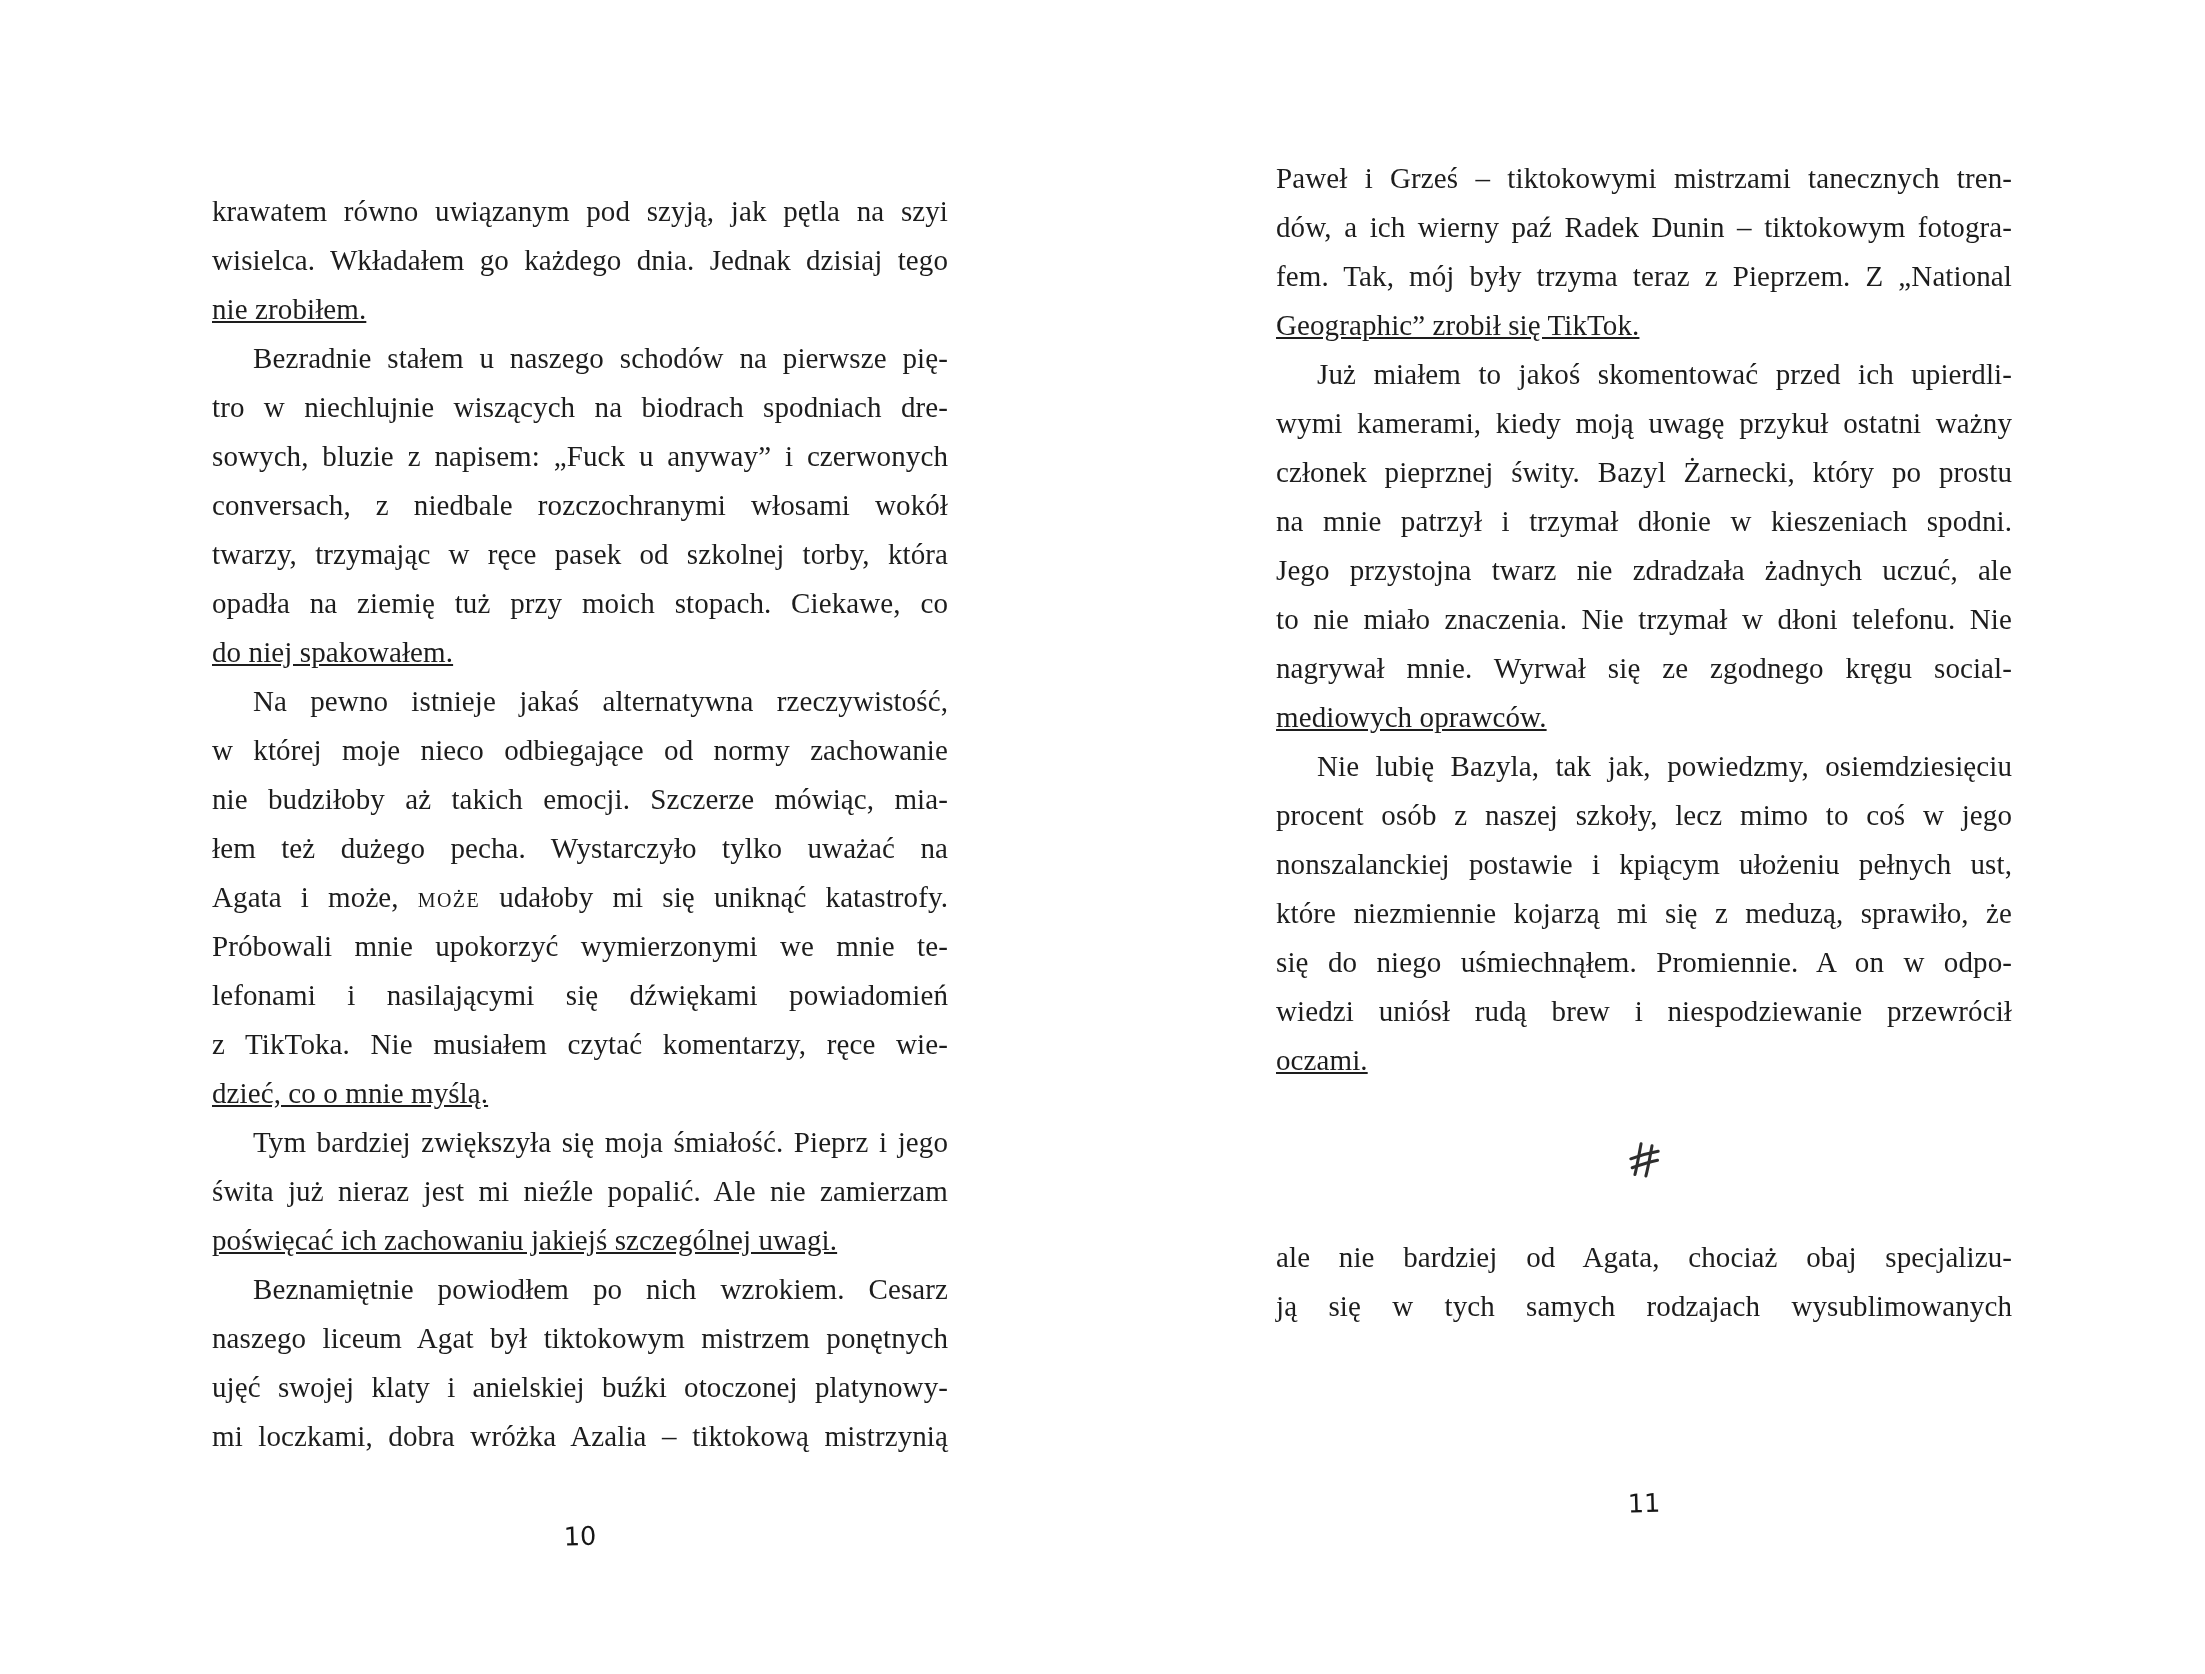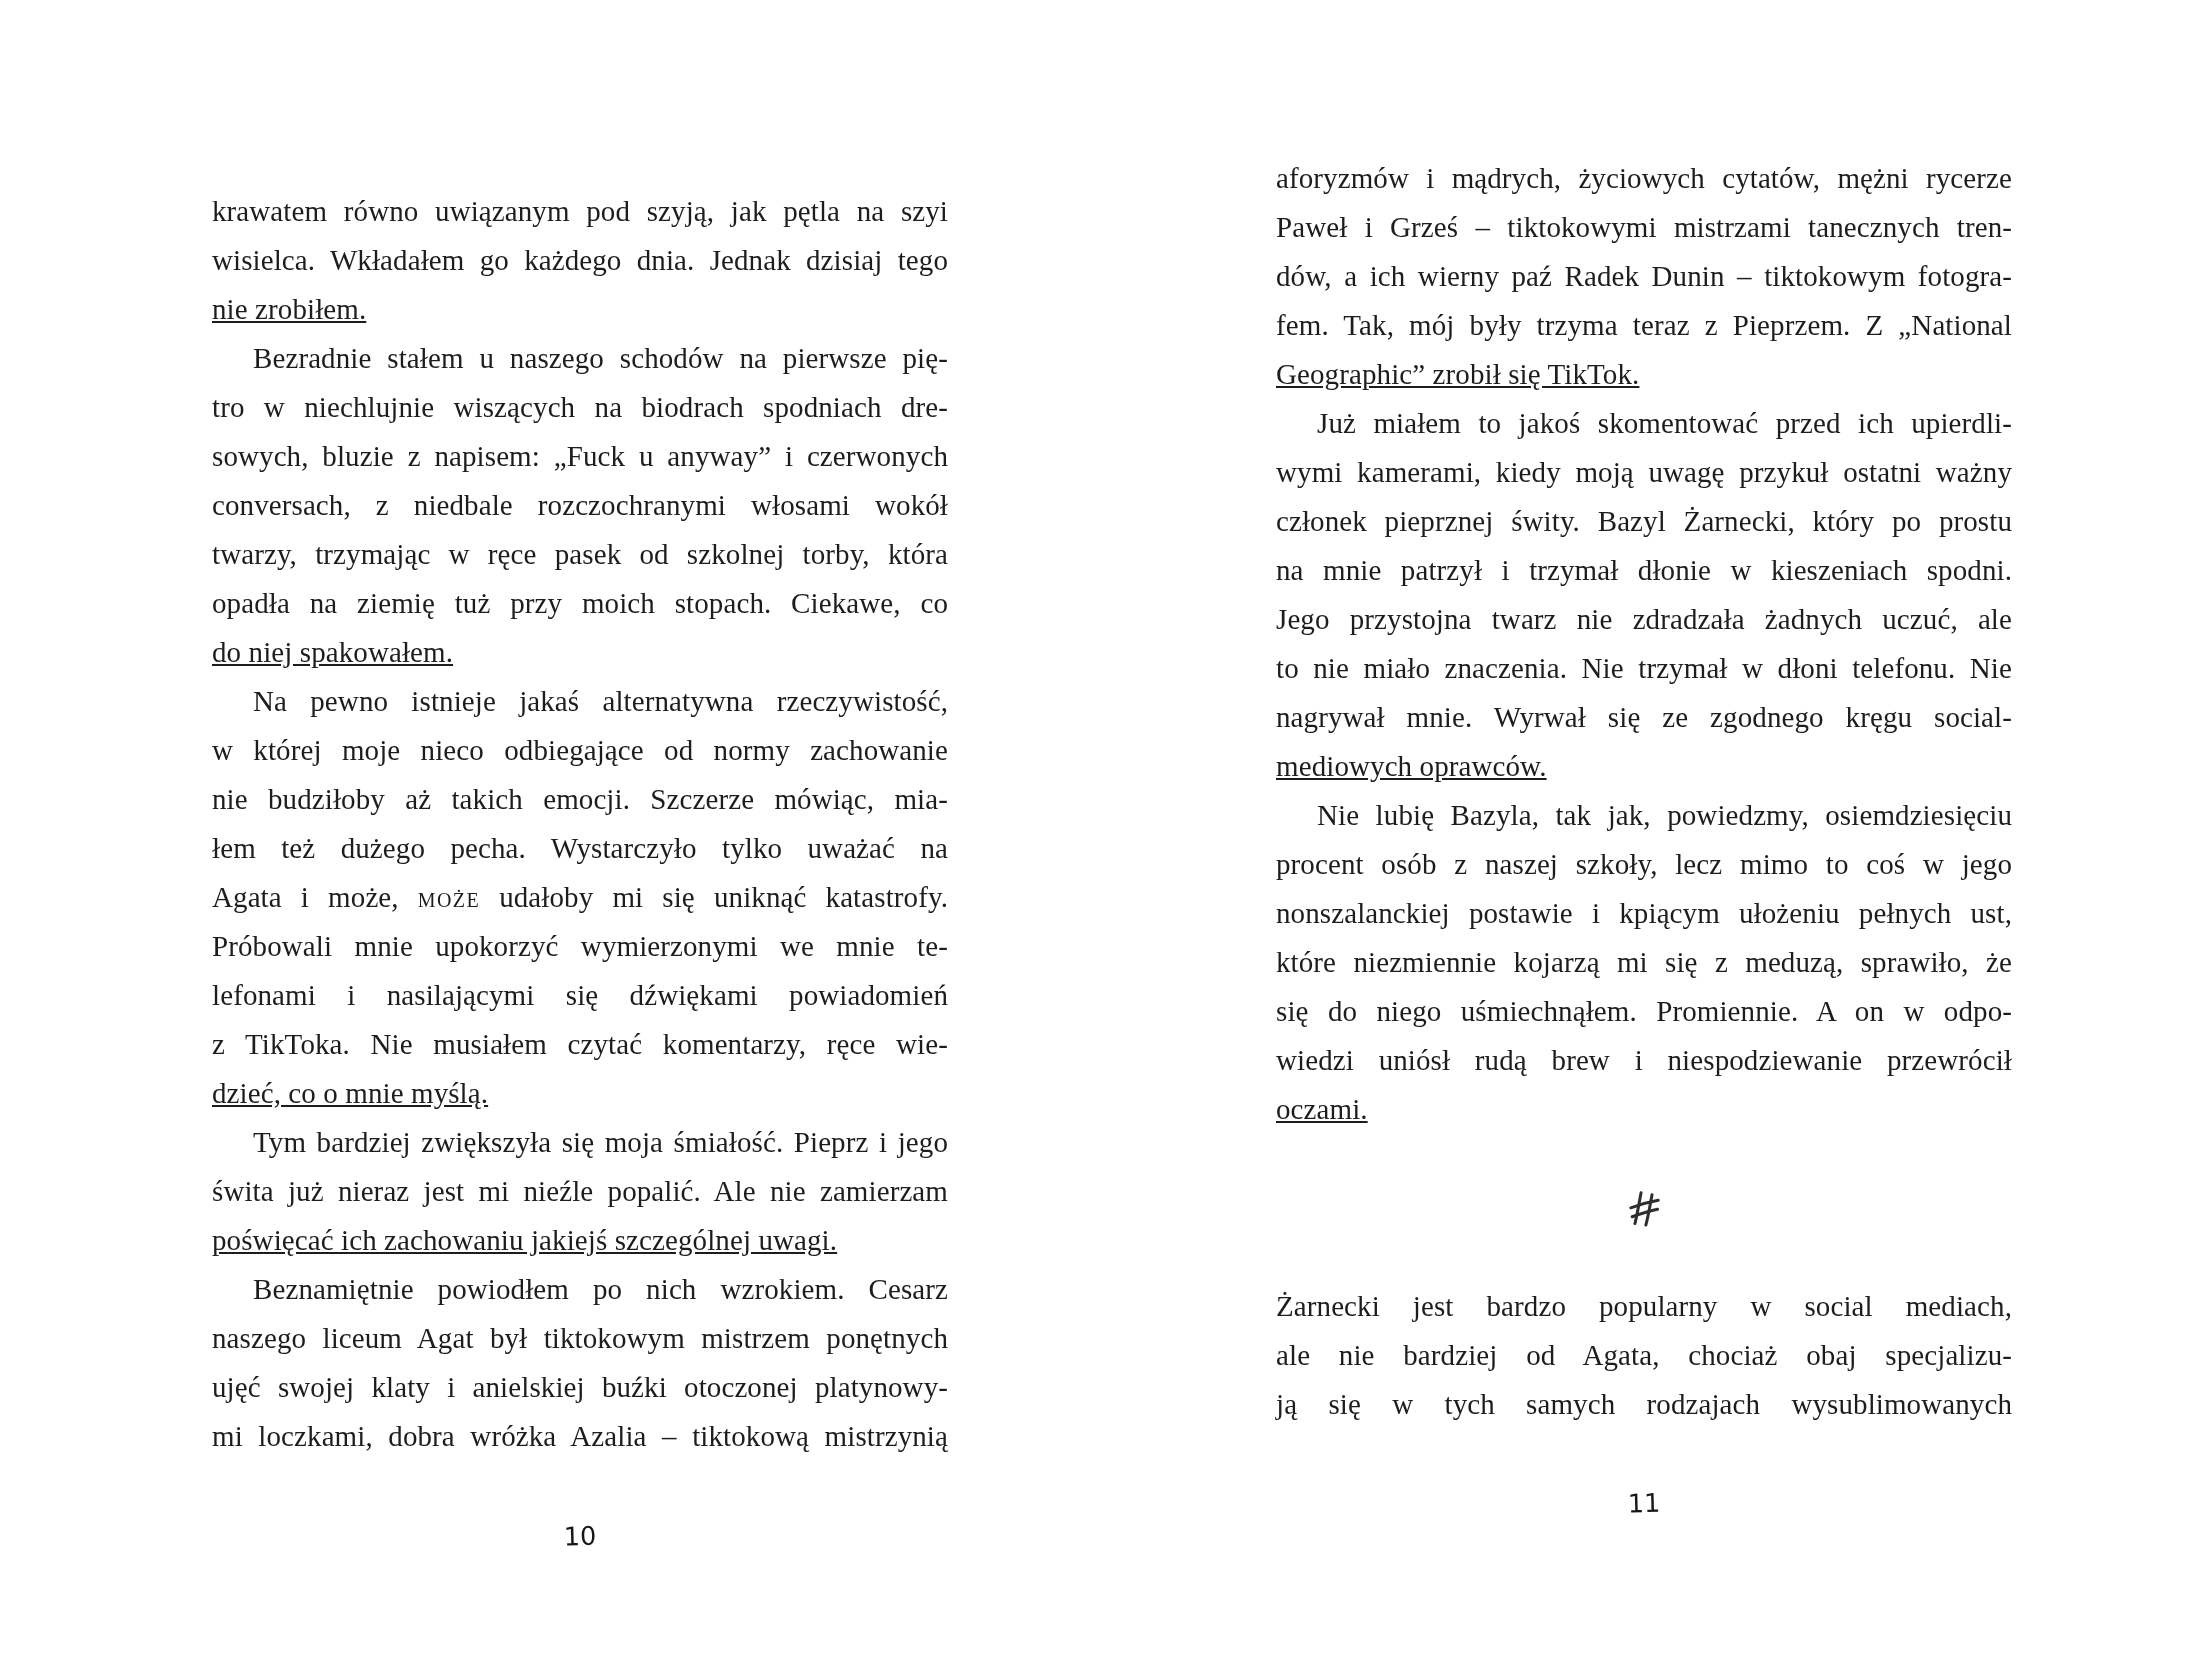--- a/index.html
+++ b/index.html
@@ -101,21 +101,20 @@
       <div class="line indent"><span>Beznamiętnie powiodłem po nich wzrokiem. Cesarz</span></div>
       <div class="line"><span>naszego liceum Agat był tiktokowym mistrzem ponętnych</span></div>
       <div class="line"><span>ujęć swojej klaty i anielskiej buźki otoczonej platynowy-</span></div>
       <div class="line"><span>mi loczkami, dobra wróżka Azalia – tiktokową mistrzynią</span></div>
     </div>
   <div class="page-number">10</div>
 </section>
 
 <section class="page page-right">
   <div class="text-col">
-      <div class="line"><span>aforyzmów i mądrych, życiowych cytatów, mężni rycerze</span></div>
       <div class="line"><span>Paweł i Grześ – tiktokowymi mistrzami tanecznych tren-</span></div>
       <div class="line"><span>dów, a ich wierny paź Radek Dunin – tiktokowym fotogra-</span></div>
       <div class="line"><span>fem. Tak, mój były trzyma teraz z Pieprzem. Z „National</span></div>
       <div class="line para-end"><span>Geographic” zrobił się TikTok.</span></div>
       <div class="line indent"><span>Już miałem to jakoś skomentować przed ich upierdli-</span></div>
       <div class="line"><span>wymi kamerami, kiedy moją uwagę przykuł ostatni ważny</span></div>
       <div class="line"><span>członek pieprznej świty. Bazyl Żarnecki, który po prostu</span></div>
       <div class="line"><span>na mnie patrzył i trzymał dłonie w kieszeniach spodni.</span></div>
       <div class="line"><span>Jego przystojna twarz nie zdradzała żadnych uczuć, ale</span></div>
       <div class="line"><span>to nie miało znaczenia. Nie trzymał w dłoni telefonu. Nie</span></div>
@@ -129,19 +128,18 @@
       <div class="line"><span>wiedzi uniósł rudą brew i niespodziewanie przewrócił</span></div>
       <div class="line para-end"><span>oczami.</span></div>
       <div class="divider">
         <svg width="33" height="37" viewBox="0 0 48 54" fill="none" stroke="#2e2e2e" stroke-width="4.4" stroke-linecap="round">
           <path d="M19 4 C17 14 13 38 10 49"></path>
           <path d="M35 7 C33 17 29 41 26 51"></path>
           <path d="M4 26 C15 22 33 17 44 15"></path>
           <path d="M6 39 C17 35 33 30 43 28"></path>
         </svg>
       </div>
-      <div class="line"><span>Żarnecki jest bardzo popularny w social mediach,</span></div>
       <div class="line"><span>ale nie bardziej od Agata, chociaż obaj specjalizu-</span></div>
       <div class="line"><span>ją się w tych samych rodzajach wysublimowanych</span></div>
     </div>
   <div class="page-number">11</div>
 </section>
 
 
 </body></html>

